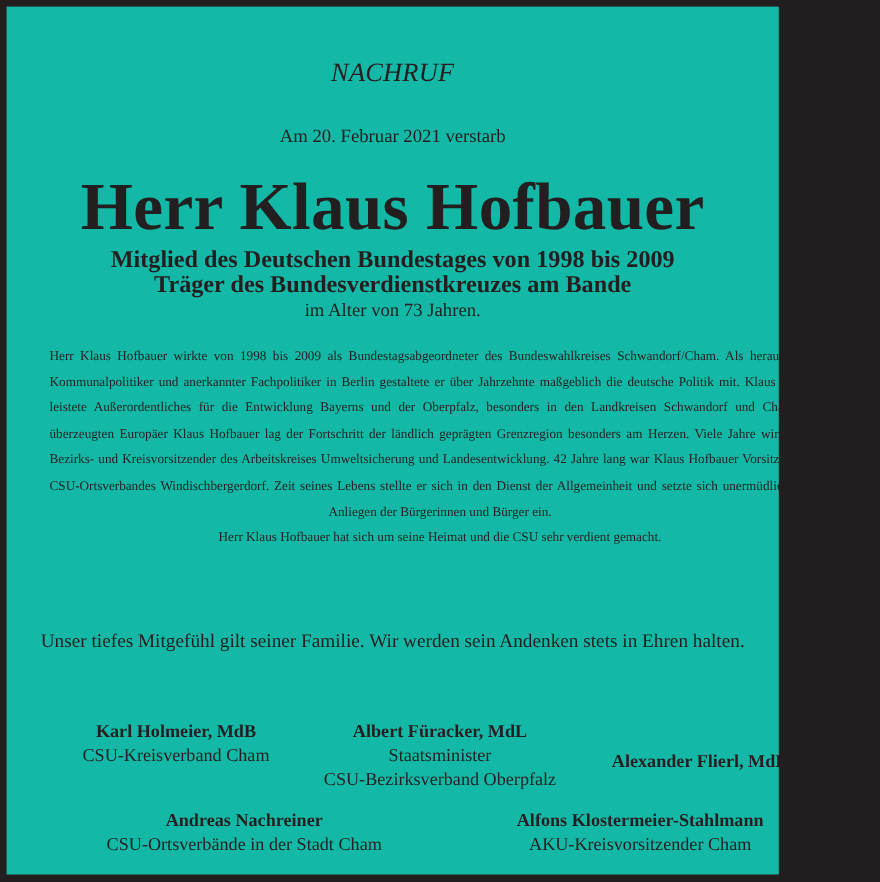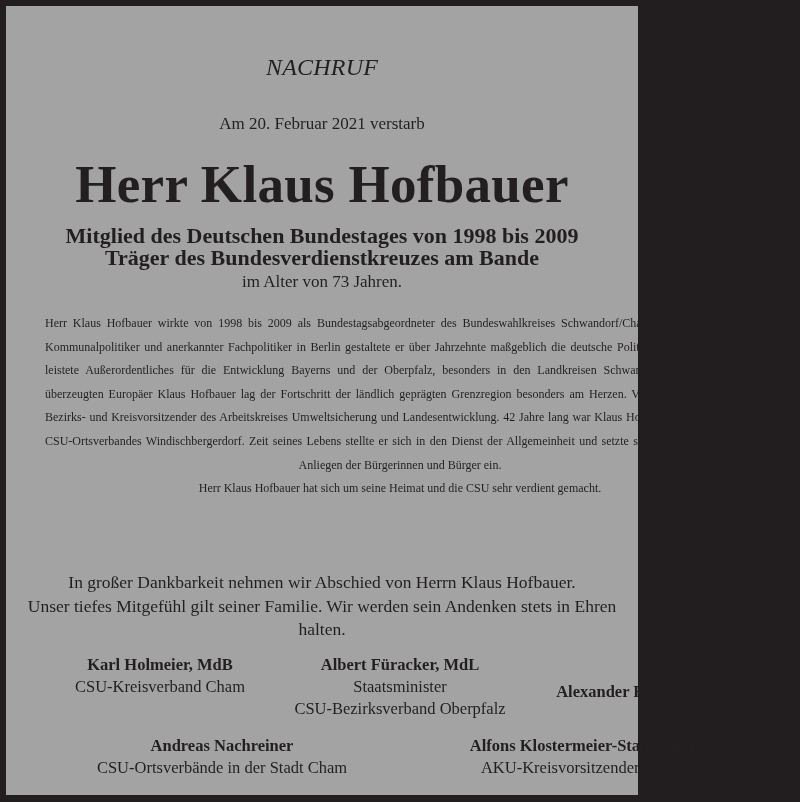--- a/index.html
+++ b/index.html
@@ -6,33 +6,33 @@
   body {
     width: 800px; height: 802px;
     background: #221e1f;
     font-family: "Liberation Serif", "DejaVu Serif", serif;
     color: #231f20;
     overflow: hidden;
   }
   .frame {
     position: absolute;
     left: 6px; top: 6px;
-    width: 632px; height: 789px;
-    background: #a3a3a3;
+    width: 702px; height: 789px;
+    background: #14b8a6;
     box-sizing: border-box;
   }
   .center { text-align: center; position: absolute; left: 0; right: 0; }
   .kicker {
     top: 48px; font-style: italic; font-size: 24px; letter-spacing: 0.2px;
   }
   .died {
     top: 108px; font-size: 17px;
   }
   .name {
-    top: 148px; font-weight: bold; font-size: 53px; letter-spacing: 0.3px;
+    top: 148px; font-weight: bold; font-size: 61px; letter-spacing: 0.3px;
   }
   .honors {
     top: 219px; font-weight: bold; font-size: 22px; line-height: 22px;
   }
   .age {
     top: 266px; font-size: 17px;
   }
   .body-text {
     position: absolute; left: 39px; width: 710px; top: 306px;
     font-size: 12px; line-height: 23.6px;
@@ -71,21 +71,20 @@
   <div class="center age">im Alter von 73 Jahren.</div>
 
   <div class="body-text">
     <p style="text-align-last:center;">
       <span>Herr Klaus Hofbauer wirkte von 1998 bis 2009 als Bundestagsabgeordneter des Bundeswahlkreises Schwandorf/Cham. Als herausragender Kommunalpolitiker und anerkann­ter Fachpolitiker in Berlin gestaltete er über Jahrzehnte maßgeblich die deutsche Politik mit. Klaus Hofbauer leistete Außerordentliches für die Entwicklung Bayerns und der Oberpfalz, besonders in den Landkreisen Schwandorf und Cham. Dem überzeugten Europäer Klaus Hofbauer lag der Fortschritt der ländlich geprägten Grenzregion besonders am Herzen. Viele Jahre wirkte er als Bezirks- und Kreisvorsitzender des Arbeitskreises Umweltsicherung und Landesentwicklung. 42 Jahre lang war Klaus Hofbauer Vorsitzender des CSU-Ortsverbandes Windischbergerdorf. Zeit seines Lebens stellte er sich in den Dienst der Allgemeinheit und setzte sich unermüdlich für die Anliegen der Bürgerinnen und Bürger ein.</span>
     </p>
     <span class="last">Herr Klaus Hofbauer hat sich um seine Heimat und die CSU sehr verdient gemacht.</span>
   </div>
 
   <div class="center closing">
-    <div>In großer Dankbarkeit nehmen wir Abschied von Herrn Klaus Hofbauer.</div>
     <div>Unser tiefes Mitgefühl gilt seiner Familie. Wir werden sein Andenken stets in Ehren halten.</div>
   </div>
 
   <div class="signers">
     <div class="signer" style="left:19px; width:270px; top:648px;">
       <span class="nm">Karl Holmeier, MdB</span>
       <span class="rl">CSU-Kreisverband Cham</span>
     </div>
     <div class="signer" style="left:249px; width:290px; top:648px;">
       <span class="nm">Albert Füracker, MdL</span>

